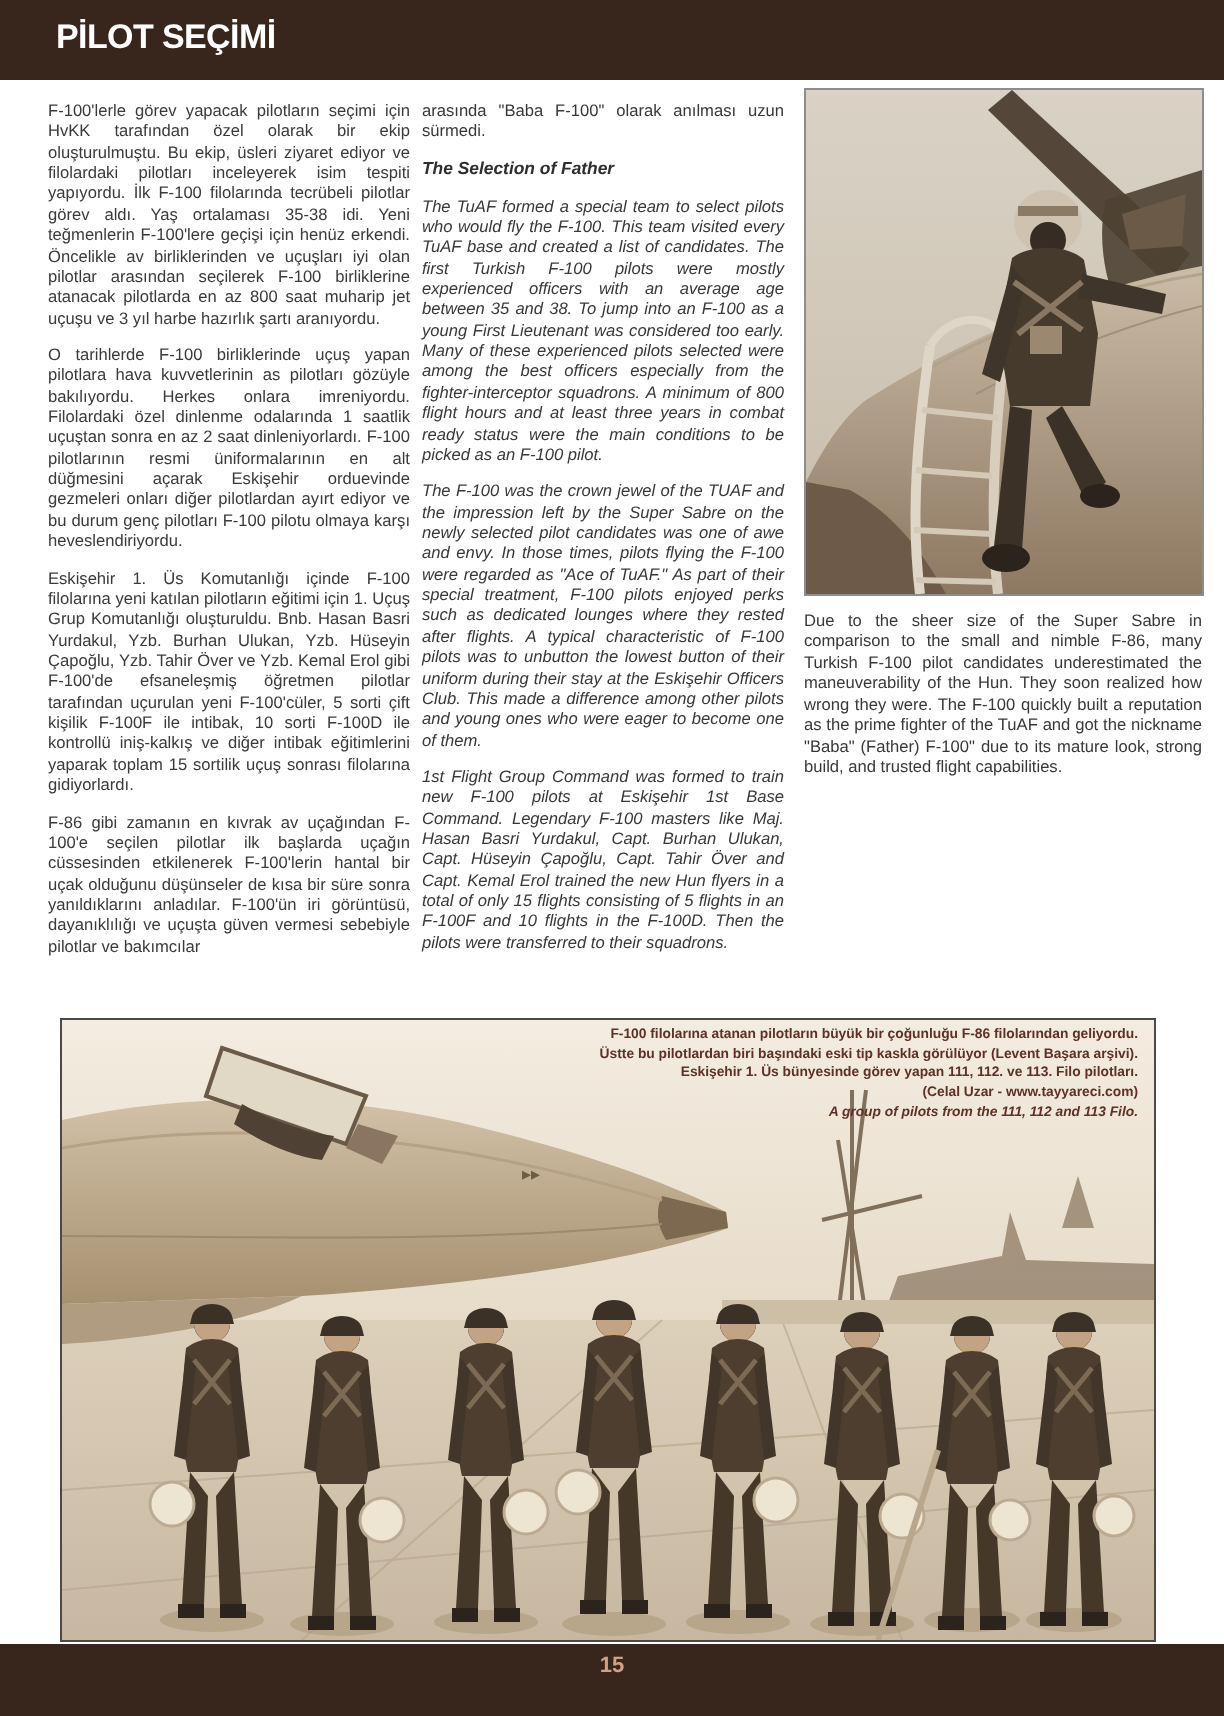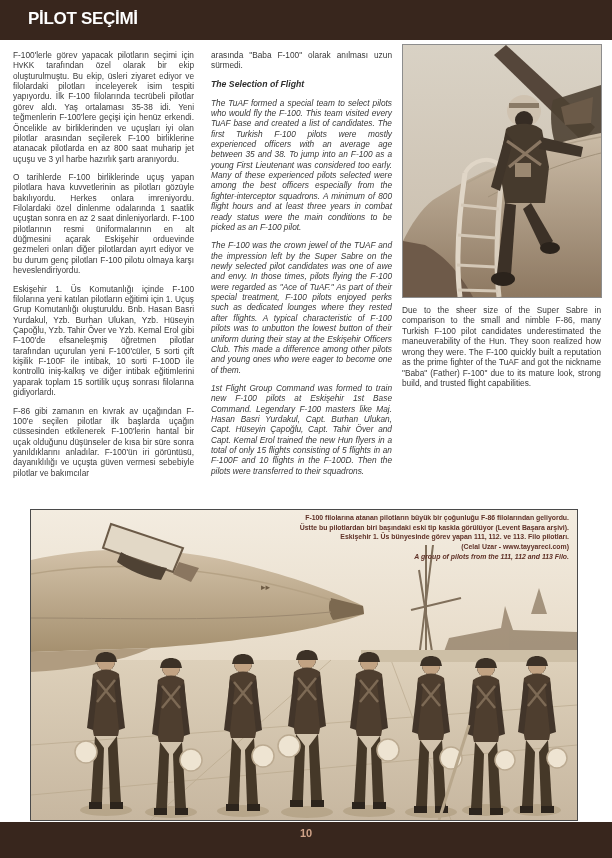--- a/index.html
+++ b/index.html
@@ -8,21 +8,21 @@
   
   .band-top{position:absolute;left:0;top:0;width:612px;height:40px;background:#38261d;}
   .page-title{position:absolute;left:28px;top:9px;color:#ffffff;font-size:17px;font-weight:bold;
               letter-spacing:-0.3px;}
   .band-bottom{position:absolute;left:0;top:822px;width:612px;height:36px;background:#38261d;}
   .page-number{position:absolute;left:0;top:827px;width:612px;text-align:center;color:#cfa287;
                font-size:11px;font-weight:bold;}
   
   .col{position:absolute;font-size:8.3px;line-height:1.25;color:#3a3a3a;text-align:justify;}
   .col p{margin:0 0 8px 0;}
-  .col-tr{left:13px;top:50px;width:181px;}
+  .col-tr{left:24px;top:50px;width:181px;}
   .col-en{left:211px;top:50px;width:181px;font-style:italic;color:#383838;}
   .col-en .upright{font-style:normal;}
   .en-heading{font-weight:bold;font-style:italic;font-size:8.7px;margin:0 0 4px 0;color:#2e2e2e;}
   
   .photo-cockpit{position:absolute;left:402px;top:44px;width:198px;height:252px;
                  border:1px solid #8d8d8d;background:#d6cec1;}
   .photo-cockpit svg{display:block;}
   .caption-right{position:absolute;left:402px;top:305px;width:199px;font-size:8.3px;line-height:1.26;
                  color:#383838;text-align:justify;}
   
@@ -43,21 +43,21 @@
 
   <div class="col col-tr">
     <p>F-100'lerle görev yapacak pilotların seçimi için HvKK tarafından özel olarak bir ekip oluşturulmuştu. Bu ekip, üsleri ziyaret ediyor ve filolardaki pilotları inceleyerek isim tespiti yapıyordu. İlk F-100 filolarında tecrübeli pilotlar görev aldı. Yaş ortalaması 35-38 idi. Yeni teğmenlerin F-100'lere geçişi için henüz erkendi. Öncelikle av birliklerinden ve uçuşları iyi olan pilotlar arasından seçilerek F-100 birliklerine atanacak pilotlarda en az 800 saat muharip jet uçuşu ve 3 yıl harbe hazırlık şartı aranıyordu.</p>
     <p>O tarihlerde F-100 birliklerinde uçuş yapan pilotlara hava kuvvetlerinin as pilotları gözüyle bakılıyordu. Herkes onlara imreniyordu. Filolardaki özel dinlenme odalarında 1 saatlik uçuştan sonra en az 2 saat dinleniyorlardı. F-100 pilotlarının resmi üniformalarının en alt düğmesini açarak Eskişehir orduevinde gezmeleri onları diğer pilotlardan ayırt ediyor ve bu durum genç pilotları F-100 pilotu olmaya karşı heveslendiriyordu.</p>
     <p>Eskişehir 1. Üs Komutanlığı içinde F-100 filolarına yeni katılan pilotların eğitimi için 1. Uçuş Grup Komutanlığı oluşturuldu. Bnb. Hasan Basri Yurdakul, Yzb. Burhan Ulukan, Yzb. Hüseyin Çapoğlu, Yzb. Tahir Över ve Yzb. Kemal Erol gibi F-100'de efsaneleşmiş öğretmen pilotlar tarafından uçurulan yeni F-100'cüler, 5 sorti çift kişilik F-100F ile intibak, 10 sorti F-100D ile kontrollü iniş-kalkış ve diğer intibak eğitimlerini yaparak toplam 15 sortilik uçuş sonrası filolarına gidiyorlardı.</p>
     <p>F-86 gibi zamanın en kıvrak av uçağından F-100'e seçilen pilotlar ilk başlarda uçağın cüssesinden etkilenerek F-100'lerin hantal bir uçak olduğunu düşünseler de kısa bir süre sonra yanıldıklarını anladılar. F-100'ün iri görüntüsü, dayanıklılığı ve uçuşta güven vermesi sebebiyle pilotlar ve bakımcılar</p>
   </div>
 
   <div class="col col-en">
     <p class="upright">arasında "Baba F-100" olarak anılması uzun sürmedi.</p>
-    <p class="en-heading">The Selection of Flight</p>
+    <p class="en-heading">The Selection of Father</p>
     <p>The TuAF formed a special team to select pilots who would fly the F-100. This team visited every TuAF base and created a list of candidates. The first Turkish F-100 pilots were mostly experienced officers with an average age between 35 and 38. To jump into an F-100 as a young First Lieutenant was considered too early. Many of these experienced pilots selected were among the best officers especially from the fighter-interceptor squadrons. A minimum of 800 flight hours and at least three years in combat ready status were the main conditions to be picked as an F-100 pilot.</p>
     <p>The F-100 was the crown jewel of the TUAF and the impression left by the Super Sabre on the newly selected pilot candidates was one of awe and envy. In those times, pilots flying the F-100 were regarded as "Ace of TuAF." As part of their special treatment, F-100 pilots enjoyed perks such as dedicated lounges where they rested after flights. A typical characteristic of F-100 pilots was to unbutton the lowest button of their uniform during their stay at the Eskişehir Officers Club. This made a difference among other pilots and young ones who were eager to become one of them.</p>
     <p>1st Flight Group Command was formed to train new F-100 pilots at Eskişehir 1st Base Command. Legendary F-100 masters like Maj. Hasan Basri Yurdakul, Capt. Burhan Ulukan, Capt. Hüseyin Çapoğlu, Capt. Tahir Över and Capt. Kemal Erol trained the new Hun flyers in a total of only 15 flights consisting of 5 flights in an F-100F and 10 flights in the F-100D. Then the pilots were transferred to their squadrons.</p>
   </div>
 
   <div class="photo-cockpit">
     <svg width="198" height="252" viewBox="0 0 198 252">
       <defs>
         <linearGradient id="sky1" x1="0" y1="0" x2="0" y2="1">
           <stop offset="0" stop-color="#d9d2c5"></stop>
@@ -207,15 +207,15 @@
     <div class="caption-photo">
       <div>F-100 filolarına atanan pilotların büyük bir çoğunluğu F-86 filolarından geliyordu.</div>
       <div>Üstte bu pilotlardan biri başındaki eski tip kaskla görülüyor (Levent Başara arşivi).</div>
       <div>Eskişehir 1. Üs bünyesinde görev yapan 111, 112. ve 113. Filo pilotları.</div>
       <div>(Celal Uzar - www.tayyareci.com)</div>
       <div class="it">A group of pilots from the 111, 112 and 113 Filo.</div>
     </div>
   </div>
 
   <div class="band-bottom"></div>
-  <div class="page-number">10</div>
+  <div class="page-number">15</div>
 
 </div>
 
 </body></html>

